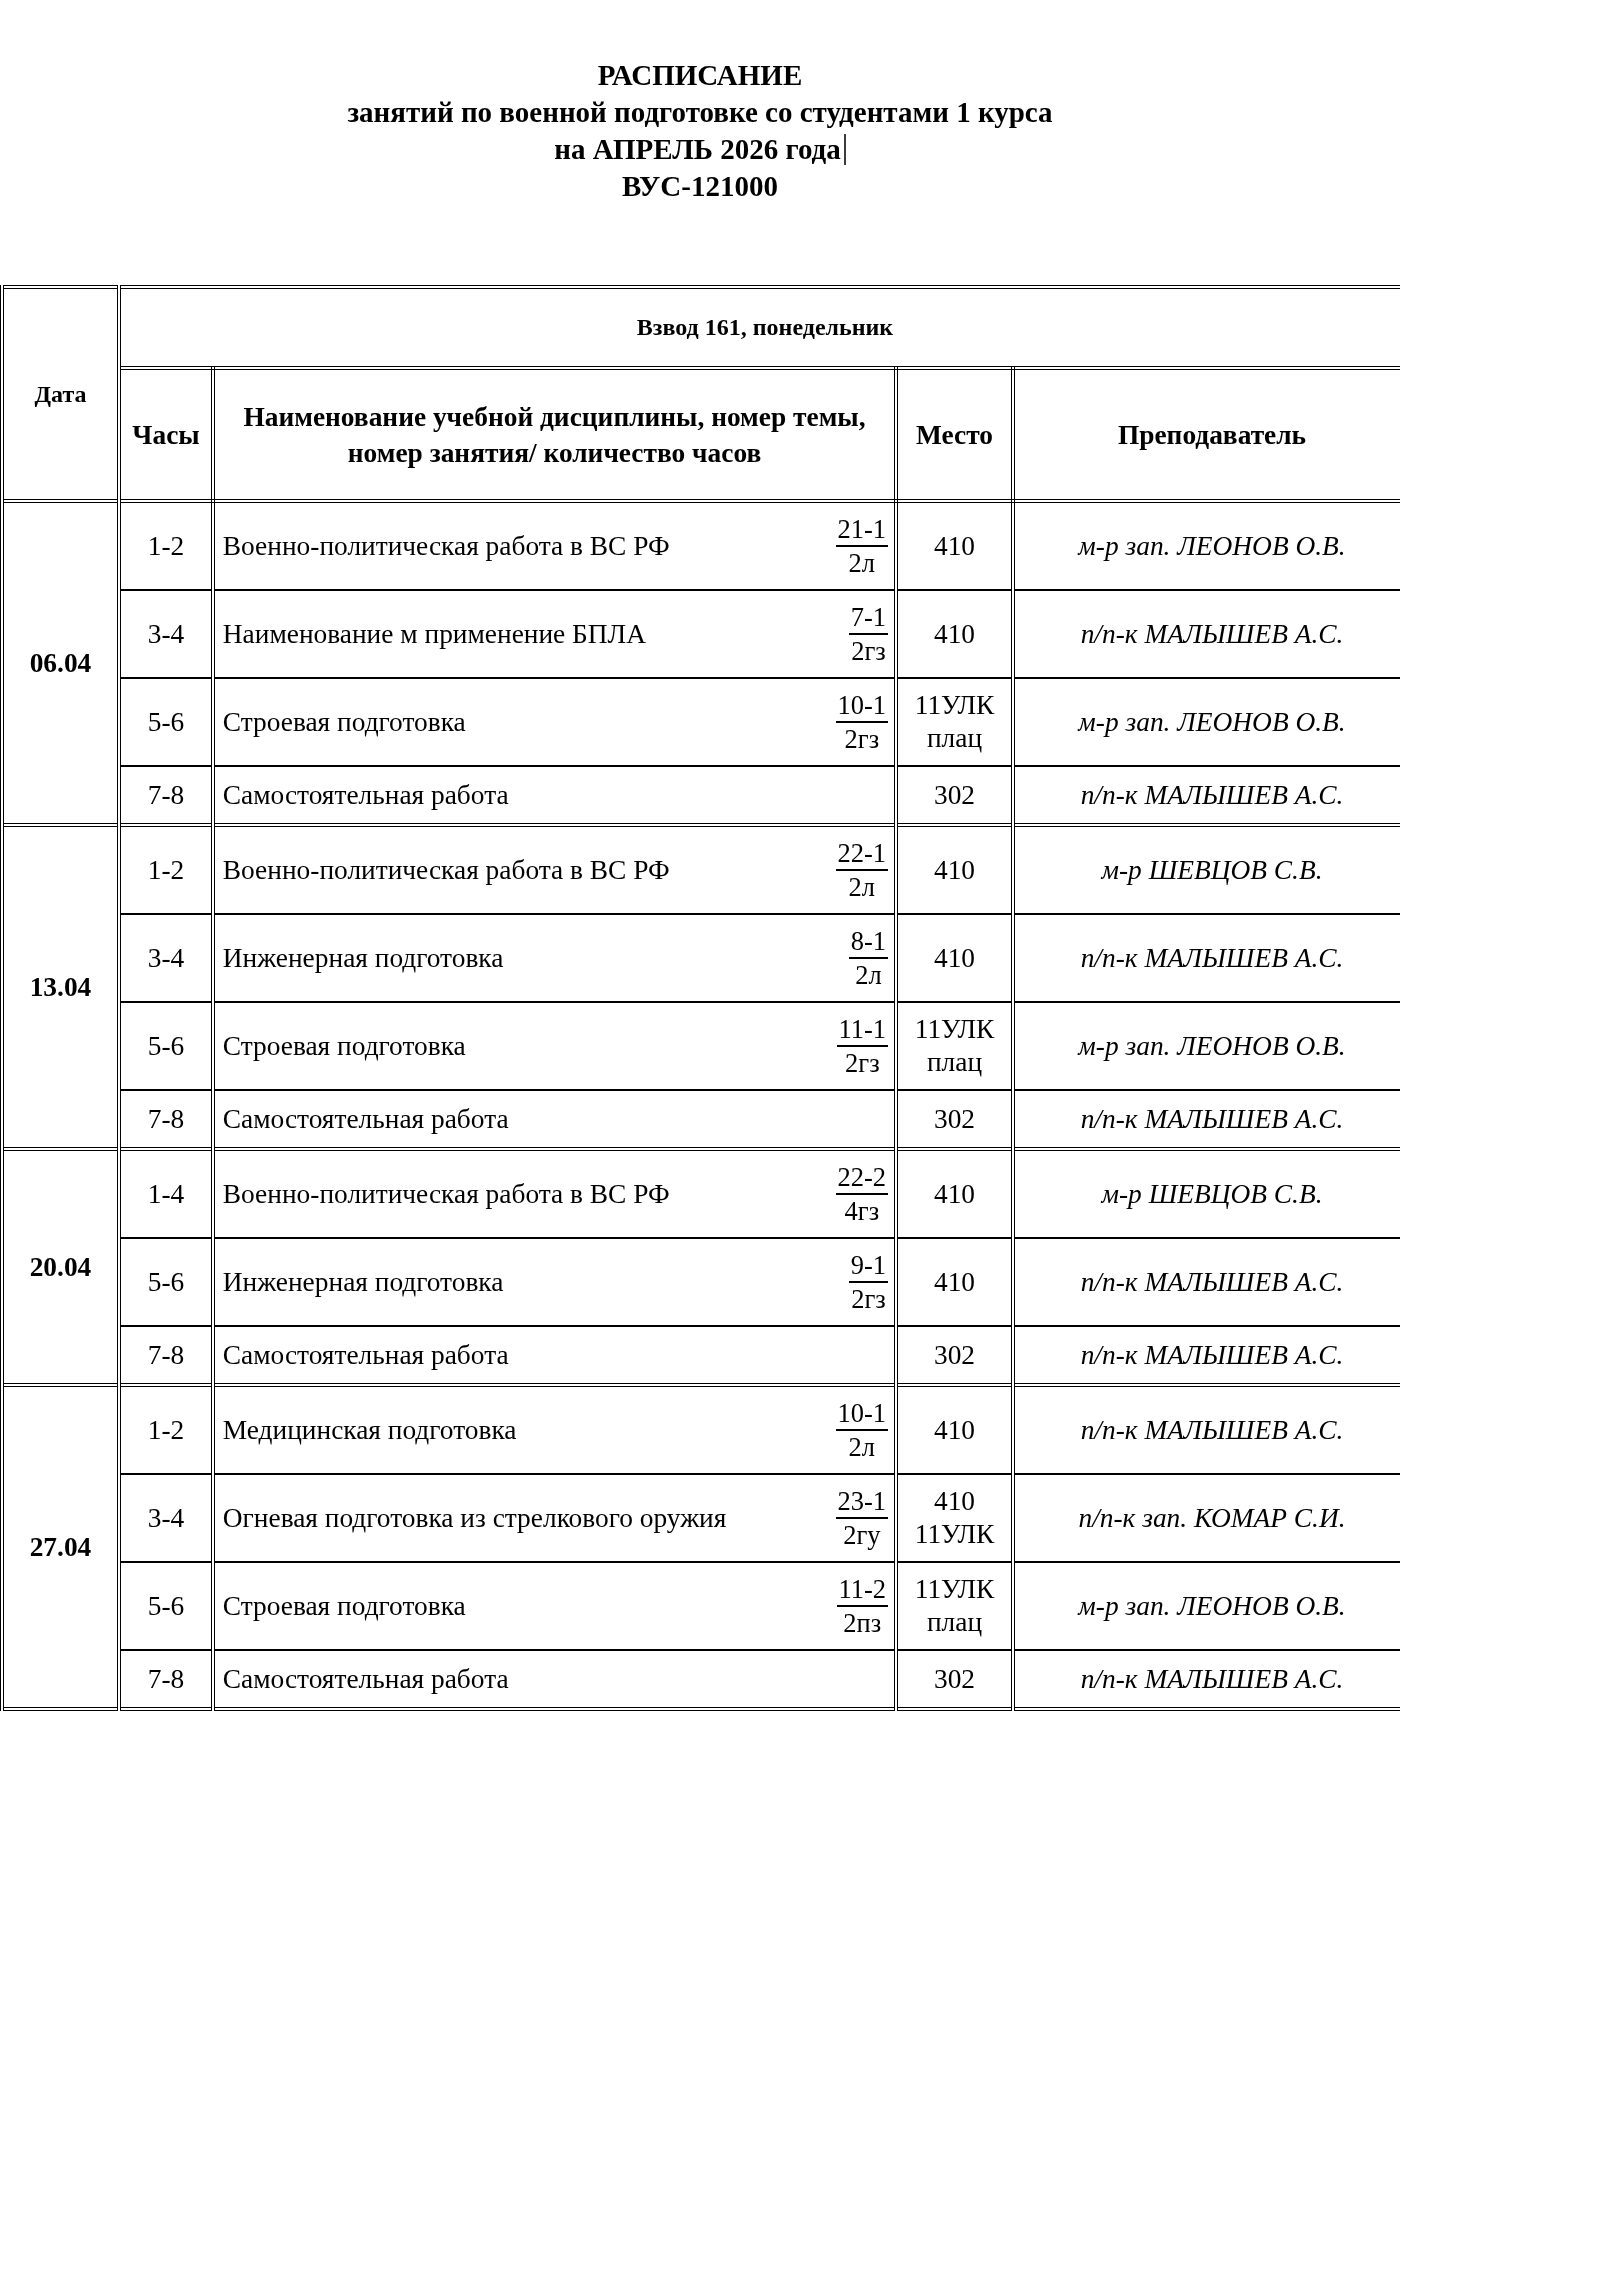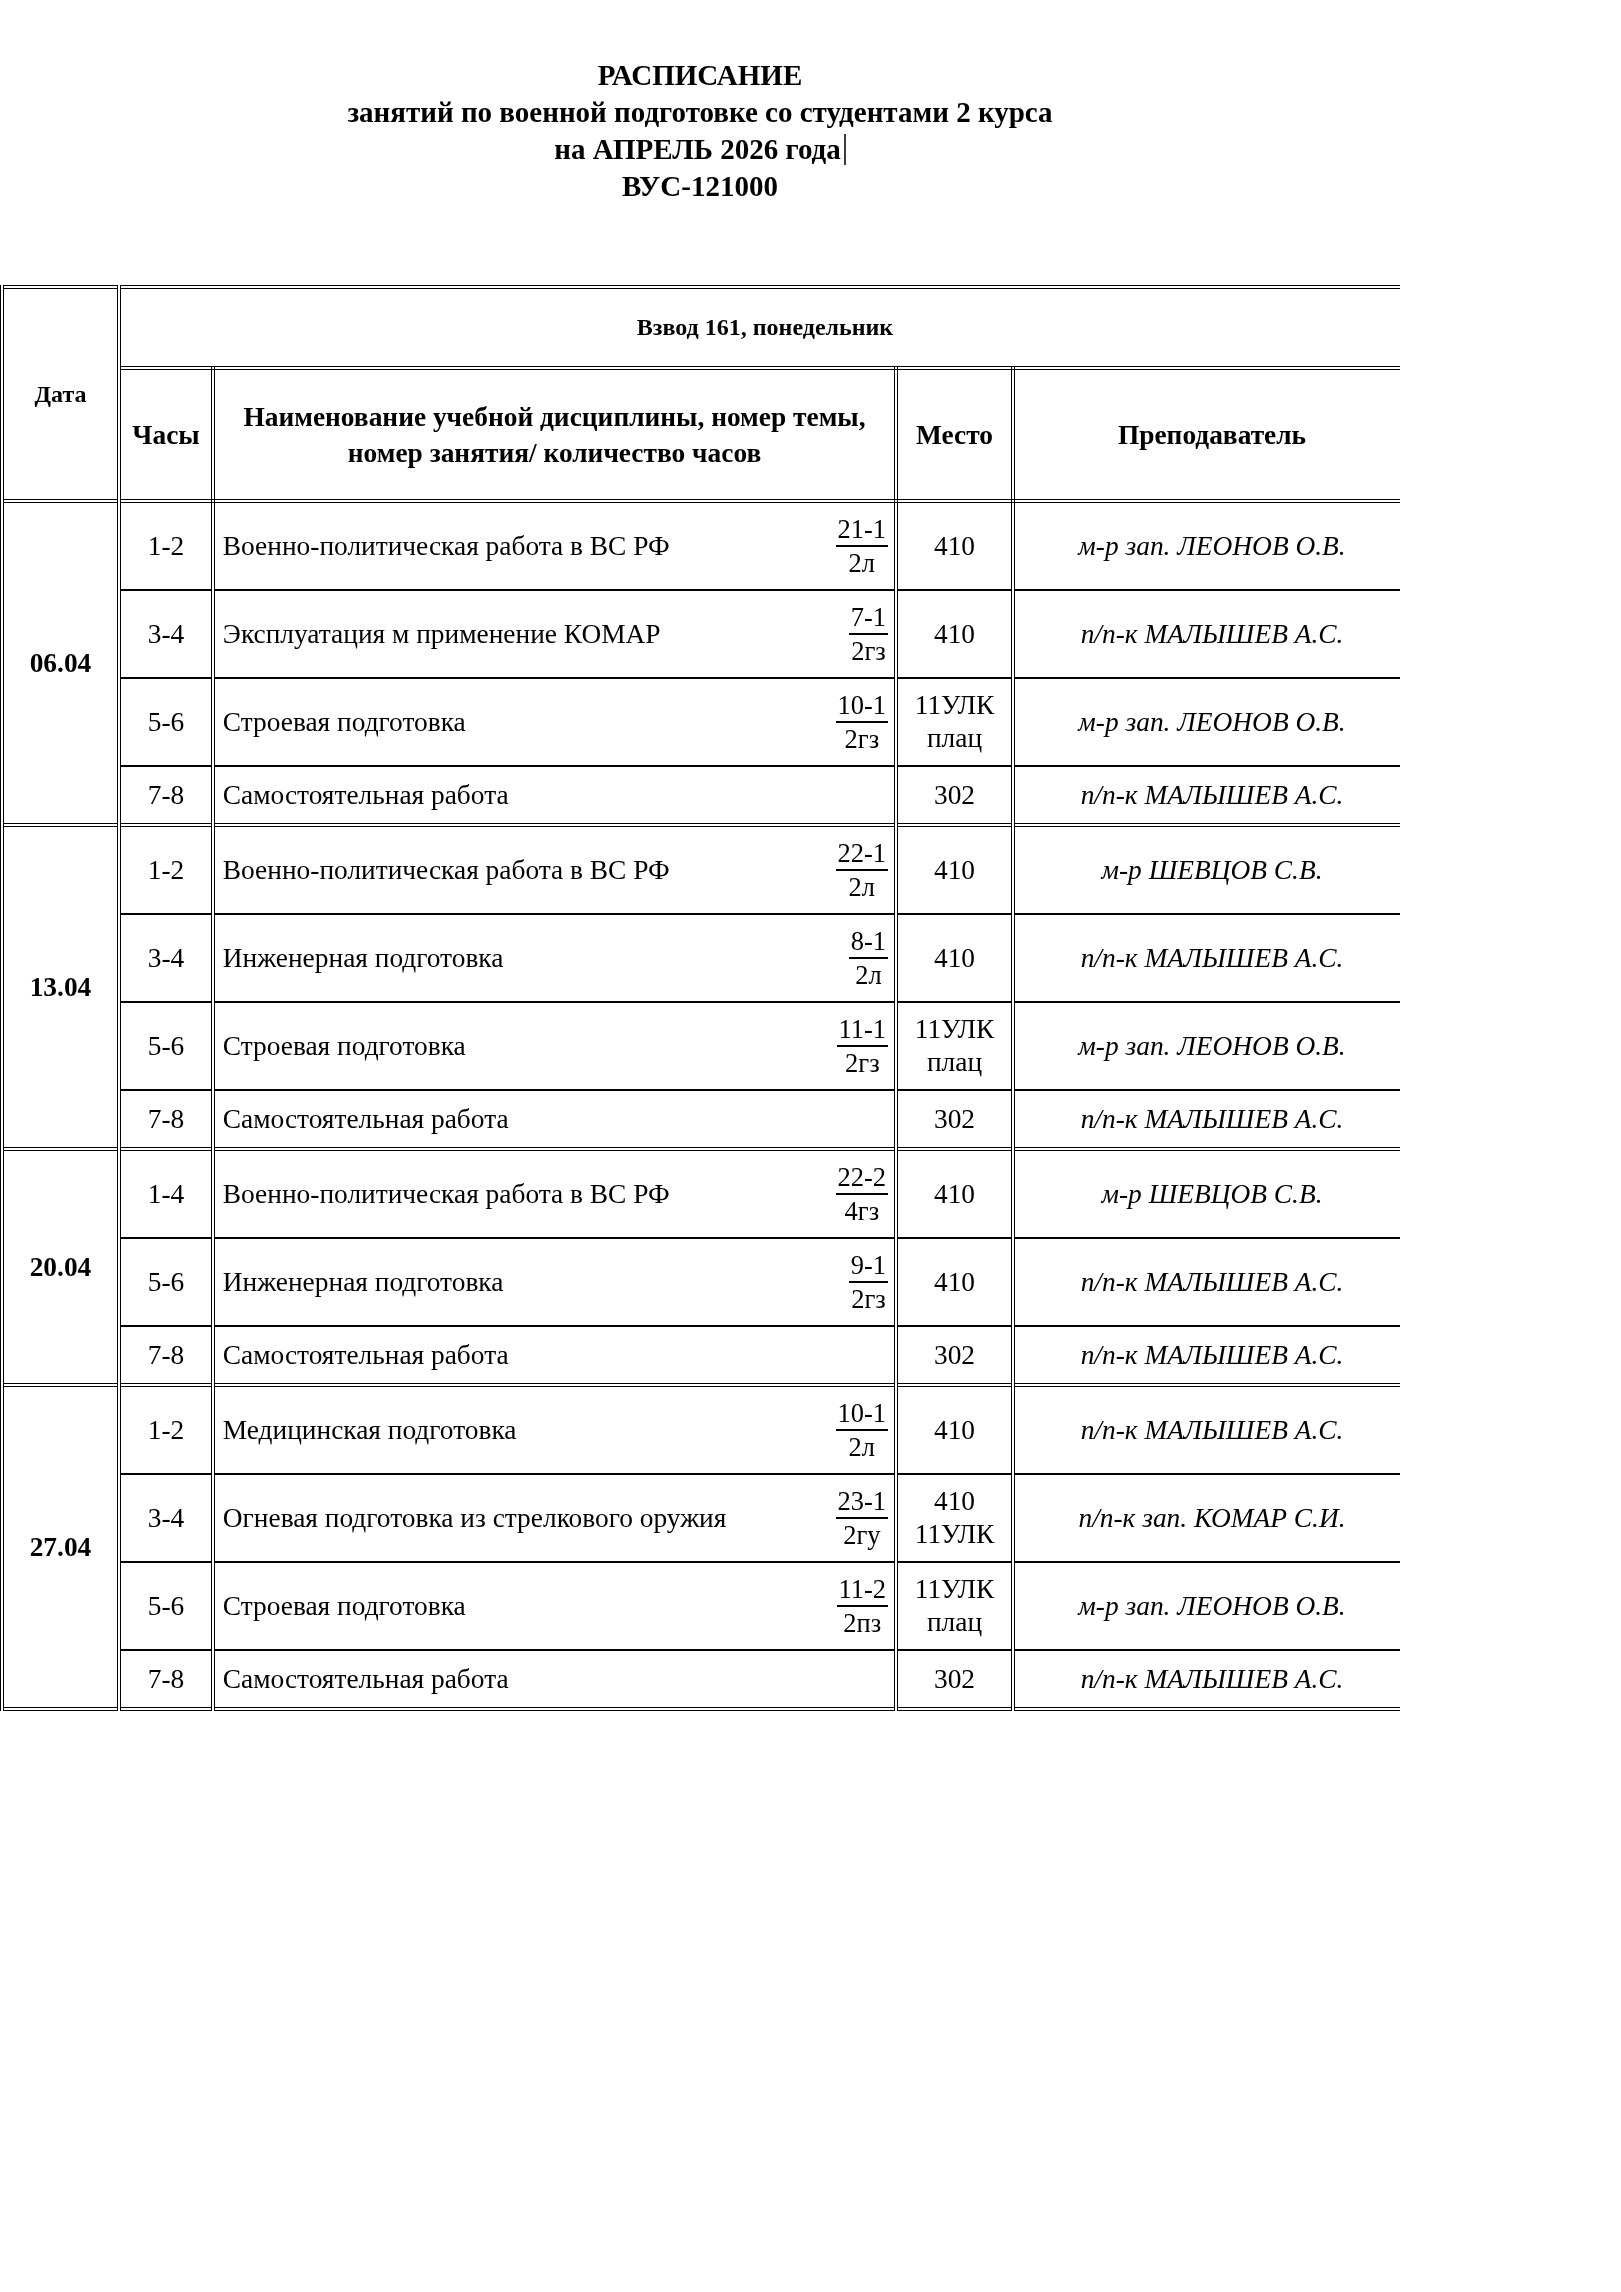--- a/index.html
+++ b/index.html
@@ -90,21 +90,21 @@
   .place-line { display: block; line-height: 33px; }
   td.c-teacher { white-space: nowrap; font-style: italic; }
 </style>
 </head>
 <body>
 
 <div class="page">
 
   <div class="title-block">
     <div class="tline">РАСПИСАНИЕ</div>
-    <div class="tline">занятий по военной подготовке со студентами 2 курса</div>
+    <div class="tline">занятий по военной подготовке со студентами 1 курса</div>
     <div class="tline"><span>на АПРЕЛЬ 2026 года</span><span class="caret"></span></div>
     <div class="tline">ВУС-121000</div>
   </div>
 
   <table class="schedule">
     <colgroup>
       <col style="width:117px">
       <col style="width:94px">
       <col style="width:683px">
       <col style="width:117px">
@@ -136,21 +136,21 @@
         </td>
         <td>
             <span class="place-line">410</span>
           </td>
         <td class="c-teacher">м-р зап. ЛЕОНОВ О.В.</td>
       </tr>
       <tr class="tall">
         <td>3-4</td>
         <td class="c-disc">
           <div class="disc-wrap">
-            <span class="disc-name">Эксплуатация м применение КОМАР</span>
+            <span class="disc-name">Наименование м применение БПЛА</span>
             <span class="frac">
               <span class="frac-num">7-1</span>
               <span class="frac-den">2гз</span>
             </span>
           </div>
         </td>
         <td>
             <span class="place-line">410</span>
           </td>
         <td class="c-teacher">п/п-к МАЛЫШЕВ А.С.</td>

